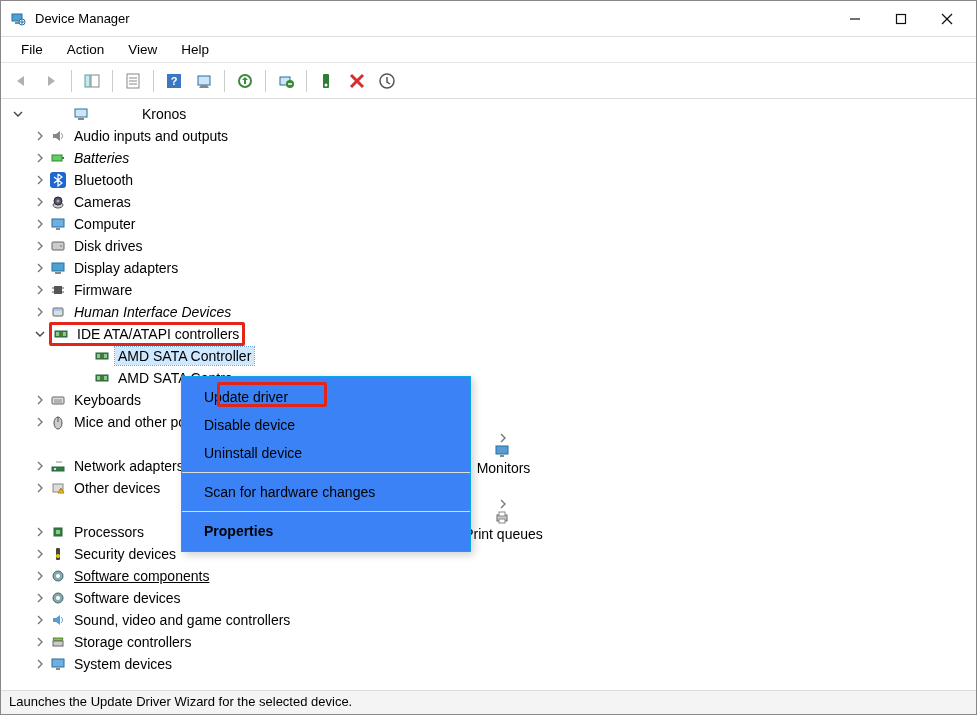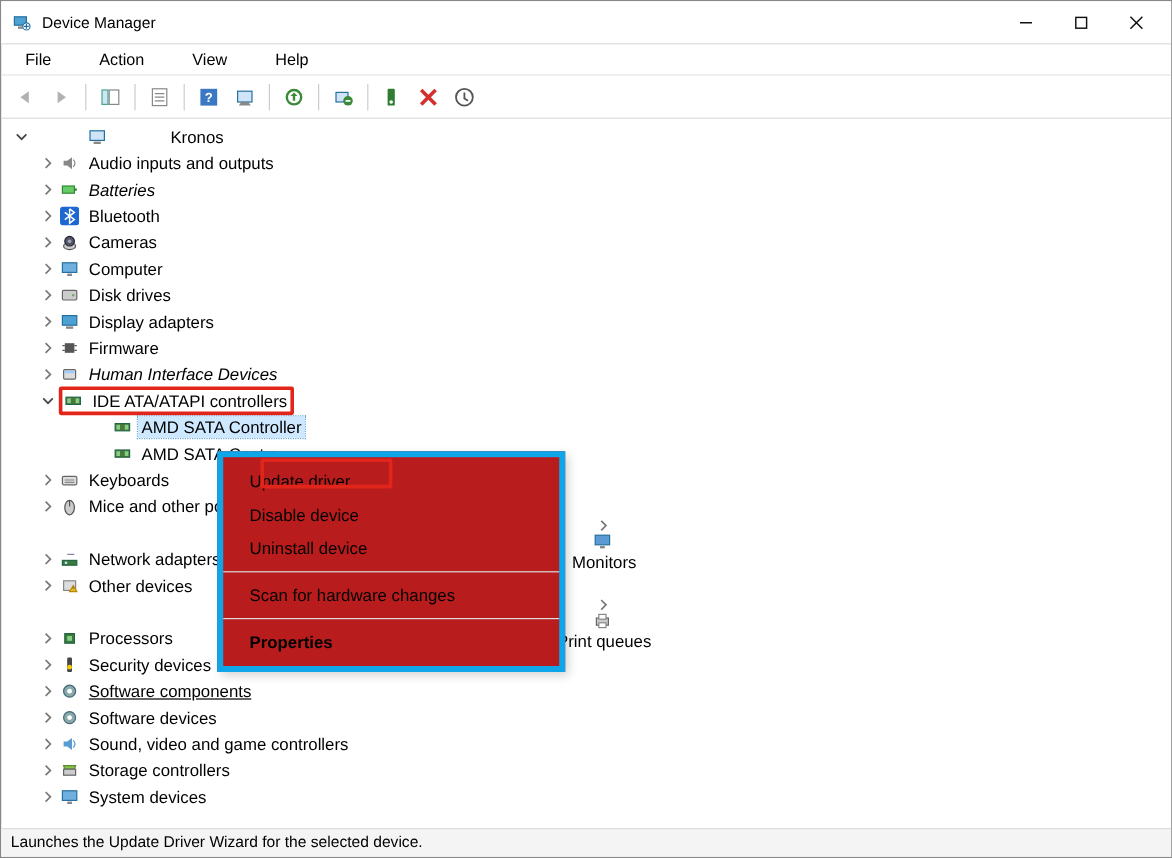--- a/index.html
+++ b/index.html
@@ -35,21 +35,21 @@
     display:flex; align-items:center; justify-content:center;
     font-family: "Segoe UI Symbol", sans-serif;
   }
 
   
   .menubar {
     height: 26px;
     display:flex;
     align-items:center;
     padding: 0 10px;
-    gap: 20px;
+    gap: 4px;
     font-size: 13.5px;
     border-bottom: 1px solid #e5e5e5;
   }
   .menu-item { padding: 2px 10px; }
 
   
   .toolbar {
     height: 36px;
     display:flex;
     align-items:center;
@@ -124,22 +124,22 @@
     overflow:hidden;
     text-overflow:clip;
   }
 
   
   .context-menu {
     position:absolute;
     left:180px;
     top:375px;
     width:290px;
-    background:#b91c1c;
-    border:5px solid #0ea5e9;
+    background:#3b82f6;
+    border:1px solid #0ea5e9;
     box-shadow:3px 3px 8px rgba(0,0,0,0.18);
     padding:6px 0;
     font-size:14px;
     z-index:50;
   }
   .ctx-item {
     padding:6px 22px;
     display:flex;
     align-items:center;
   }

